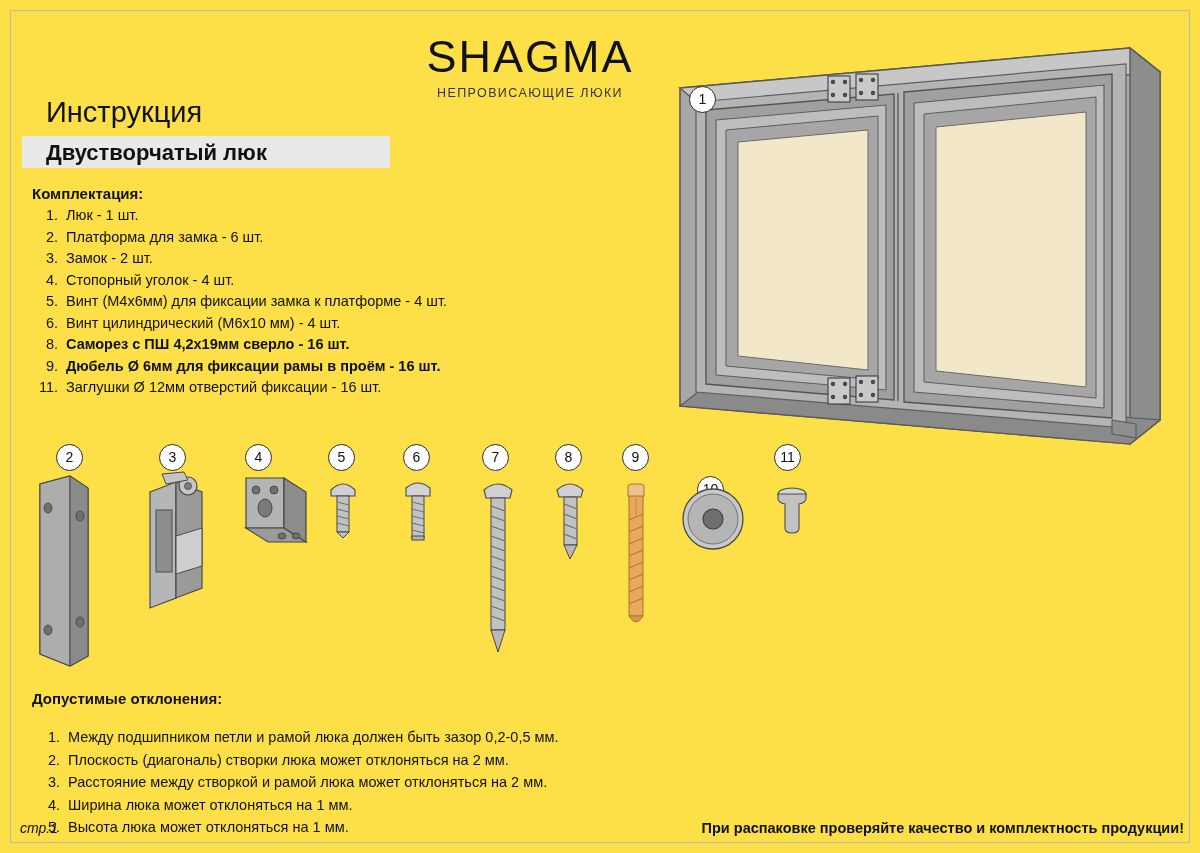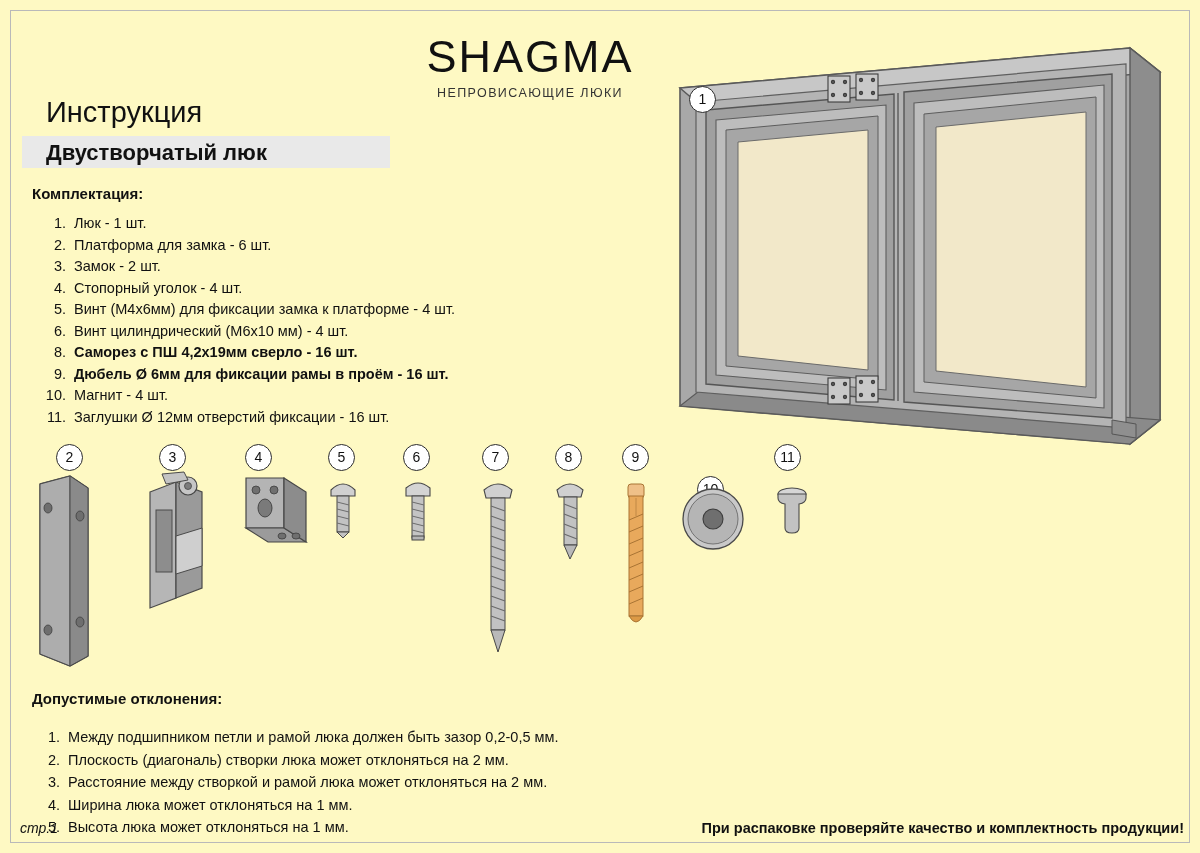--- a/index.html
+++ b/index.html
@@ -8,21 +8,21 @@
     background: #ffffff;
   }
   body {
     font-family: "Liberation Sans", sans-serif;
     color: #1a1a1a;
   }
   #page {
     position: relative;
     width: 1200px;
     height: 853px;
-    background: #fef9c3;
+    background: #fde047;
     overflow: hidden;
   }
   .border-frame {
     position: absolute;
     left: 10px;
     top: 10px;
     width: 1180px;
     height: 833px;
     border: 1px solid #b9b9b9;
     box-sizing: border-box;
@@ -86,21 +86,21 @@
   #kit-heading {
     position: absolute;
     left: 32px;
     top: 185px;
   }
   #kit-list {
     position: absolute;
     left: 32px;
     top: 205px;
     width: 610px;
-    margin: 8px;
+    margin: 0;
     padding: 0;
     list-style: none;
   }
   #kit-list li {
     font-size: 14.5px;
     line-height: 21.5px;
     color: #111;
     white-space: nowrap;
   }
   #kit-list li .num {
@@ -192,21 +192,20 @@
   <div class="section-heading" id="kit-heading">Комплектация:</div>
   <ul id="kit-list">
       <li><span class="num">1.</span><span class="txt">Люк - 1 шт.</span></li>
       <li><span class="num">2.</span><span class="txt">Платформа для замка - 6 шт.</span></li>
       <li><span class="num">3.</span><span class="txt">Замок - 2 шт.</span></li>
       <li><span class="num">4.</span><span class="txt">Стопорный уголок - 4 шт.</span></li>
       <li><span class="num">5.</span><span class="txt">Винт (М4х6мм) для фиксации замка к платформе - 4 шт.</span></li>
       <li><span class="num">6.</span><span class="txt">Винт цилиндрический (М6х10 мм) - 4 шт.</span></li>
       <li class="bold"><span class="num">8.</span><span class="txt">Саморез с ПШ 4,2х19мм сверло - 16 шт.</span></li>
       <li class="bold"><span class="num">9.</span><span class="txt">Дюбель Ø 6мм для фиксации рамы в проём - 16 шт.</span></li>
-      <li><span class="num">10.</span><span class="txt">Магнит - 4 шт.</span></li>
       <li><span class="num">11.</span><span class="txt">Заглушки Ø 12мм отверстий фиксации - 16 шт.</span></li>
     </ul>
 
   <div class="section-heading" id="tol-heading">Допустимые отклонения:</div>
   <ul id="tol-list">
       <li><span class="num">1.</span><span>Между подшипником петли и рамой люка должен быть зазор 0,2-0,5 мм.</span></li>
       <li><span class="num">2.</span><span>Плоскость (диагональ) створки люка может отклоняться на 2 мм.</span></li>
       <li><span class="num">3.</span><span>Расстояние между створкой и рамой люка может отклоняться на 2 мм.</span></li>
       <li><span class="num">4.</span><span>Ширина люка может отклоняться на 1 мм.</span></li>
       <li><span class="num">5.</span><span>Высота люка может отклоняться на 1 мм.</span></li>

